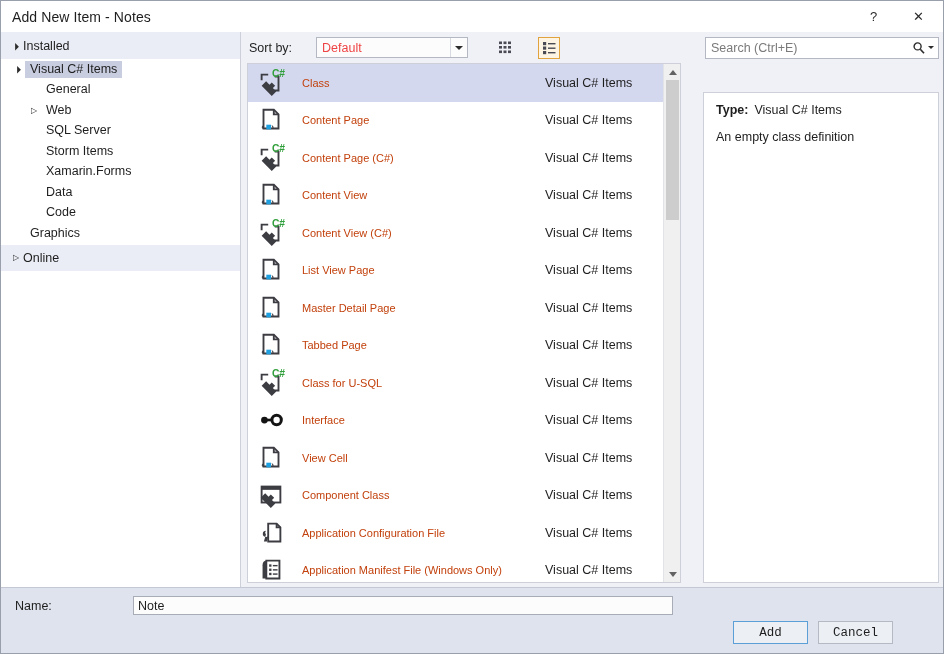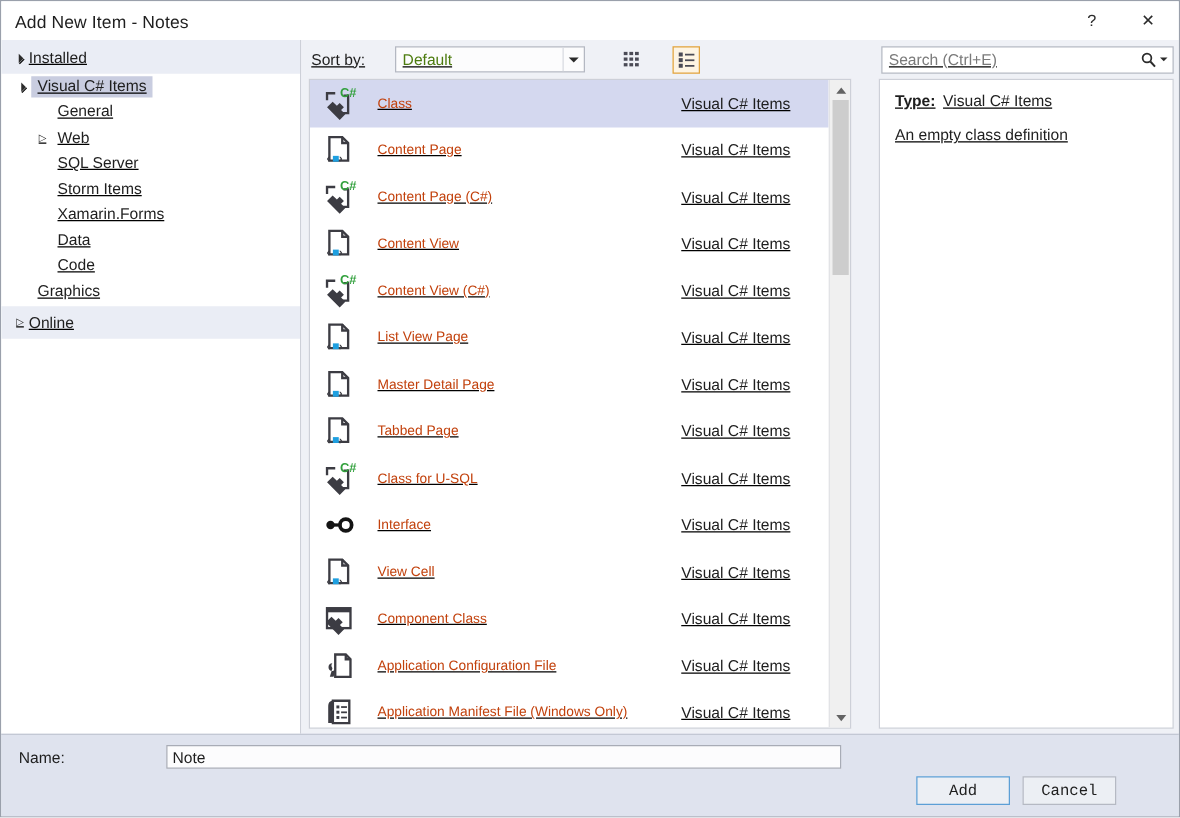--- a/index.html
+++ b/index.html
@@ -34,21 +34,21 @@
   .titlebar-btn {
     width: 45px; height: 30px;
     display: flex; align-items: center; justify-content: center;
     font-size: 13px; color: #2b2b2b;
     cursor: default; background: transparent; border: none;
     font-family: "Liberation Sans", sans-serif;
   }
   #titlebar-buttons { position: absolute; right: 2px; top: 0; display: flex; }
 
   
-  #body { flex: 1; display: flex; min-height: 0; text-decoration: underline; }
+  #body { flex: 1; display: flex; min-height: 0; }
 
   
   #left-pane {
     width: 240px; min-width: 240px;
     background: #ffffff;
     border-right: 1px solid #cdd0d8;
     display: flex; flex-direction: column;
     overflow: hidden;
   }
   .group-header {
@@ -91,21 +91,21 @@
     gap: 22px;
     padding-left: 2px;
   }
   #sort-label { font-size: 12.5px; color: #1e1e1e; margin-right: 2px; }
   #sort-select {
     width: 152px; height: 21px;
     background: #fcfcfd;
     border: 1px solid #b4b8c2;
     display: flex; align-items: center;
     position: relative;
-    font-size: 12.5px; color: #4d7c0f;
+    font-size: 12.5px; color: #ef4444;
     cursor: default;
   }
   #sort-select .val { padding-left: 5px; }
   #sort-select .arrow-box {
     position: absolute; right: 0; top: 0;
     width: 17px; height: 19px;
     display: flex; align-items: center; justify-content: center;
     border-left: 1px solid #d7dae1;
   }
   .caret { width: 0; height: 0; border-left: 4px solid transparent;
@@ -178,20 +178,21 @@
     width: 13px; height: 140px;
     background: #cdcdcd;
   }
 
   
   #right-pane {
     width: 256px; min-width: 256px;
     display: flex; flex-direction: column;
     background: #eff1f6;
     padding: 0 4px 0 16px;
+    gap: 29px;
   }
   #searchbar { height: 31px; min-height: 31px; display: flex; align-items: center; padding-left: 2px; }
   #search-box {
     flex: 1; height: 22px;
     background: #ffffff;
     border: 1px solid #b4b8c2;
     display: flex; align-items: center;
     position: relative;
   }
   #search-input {

